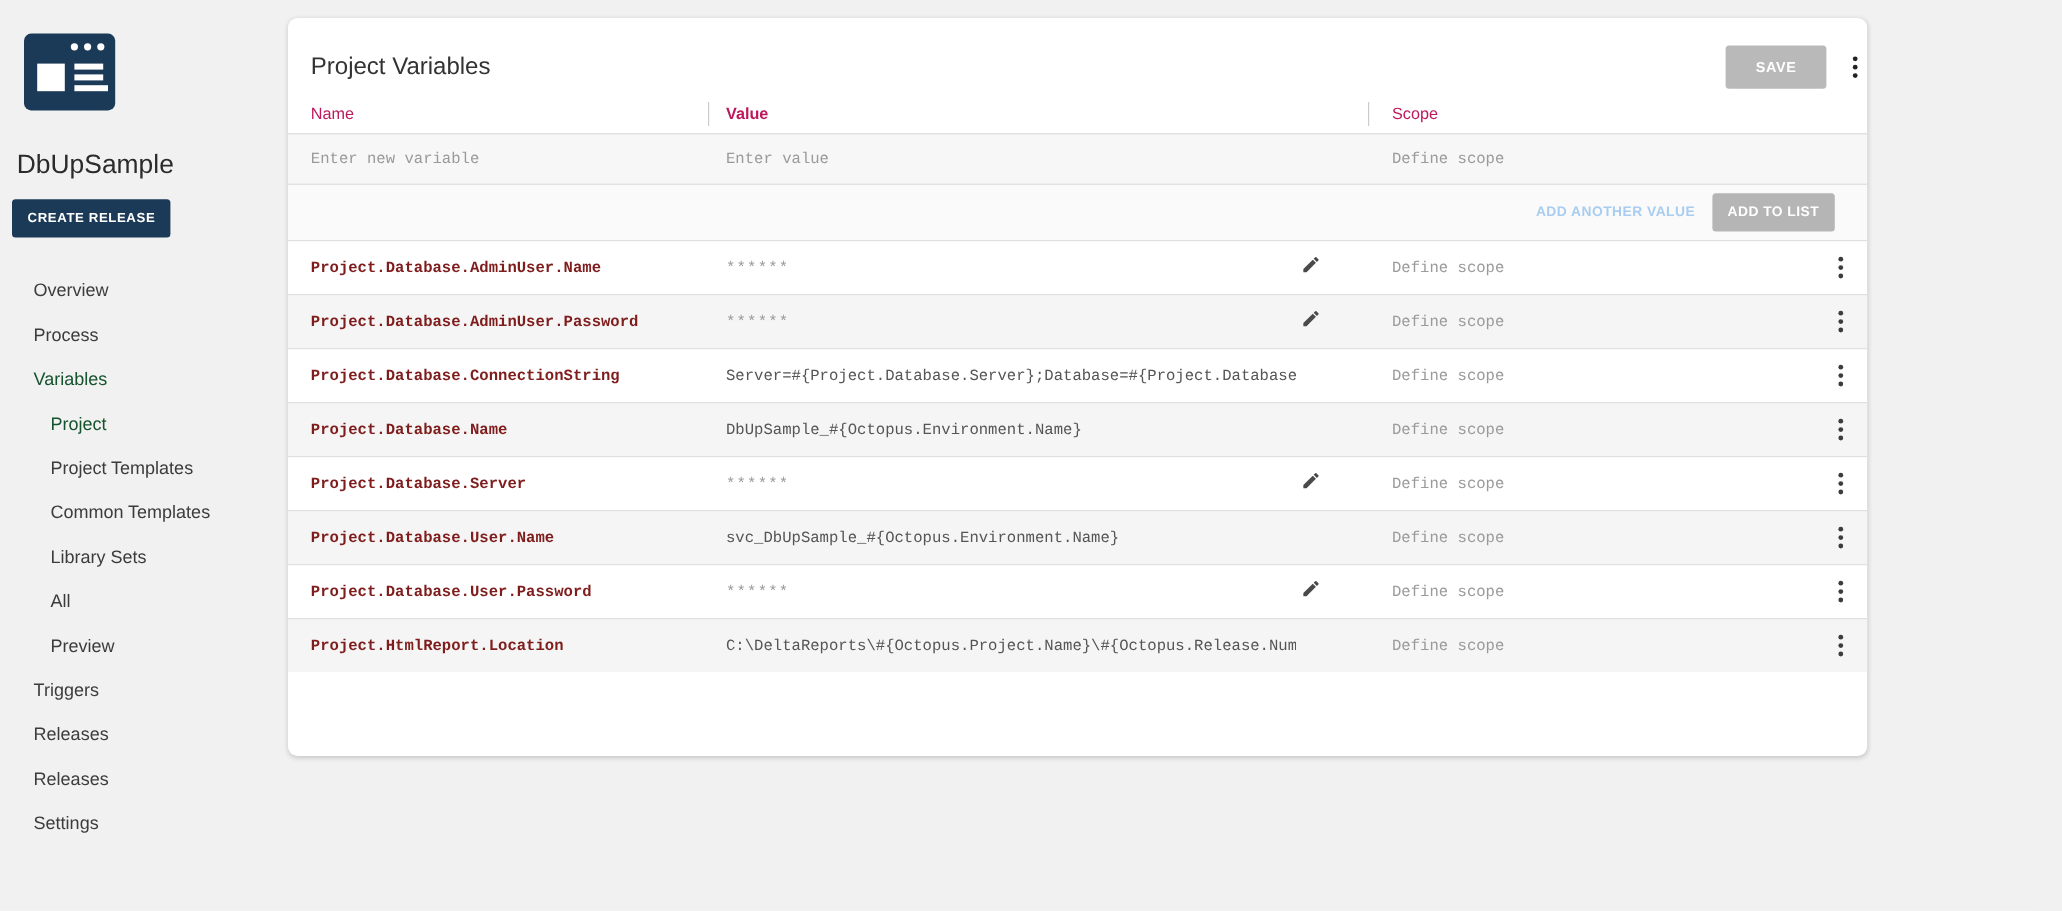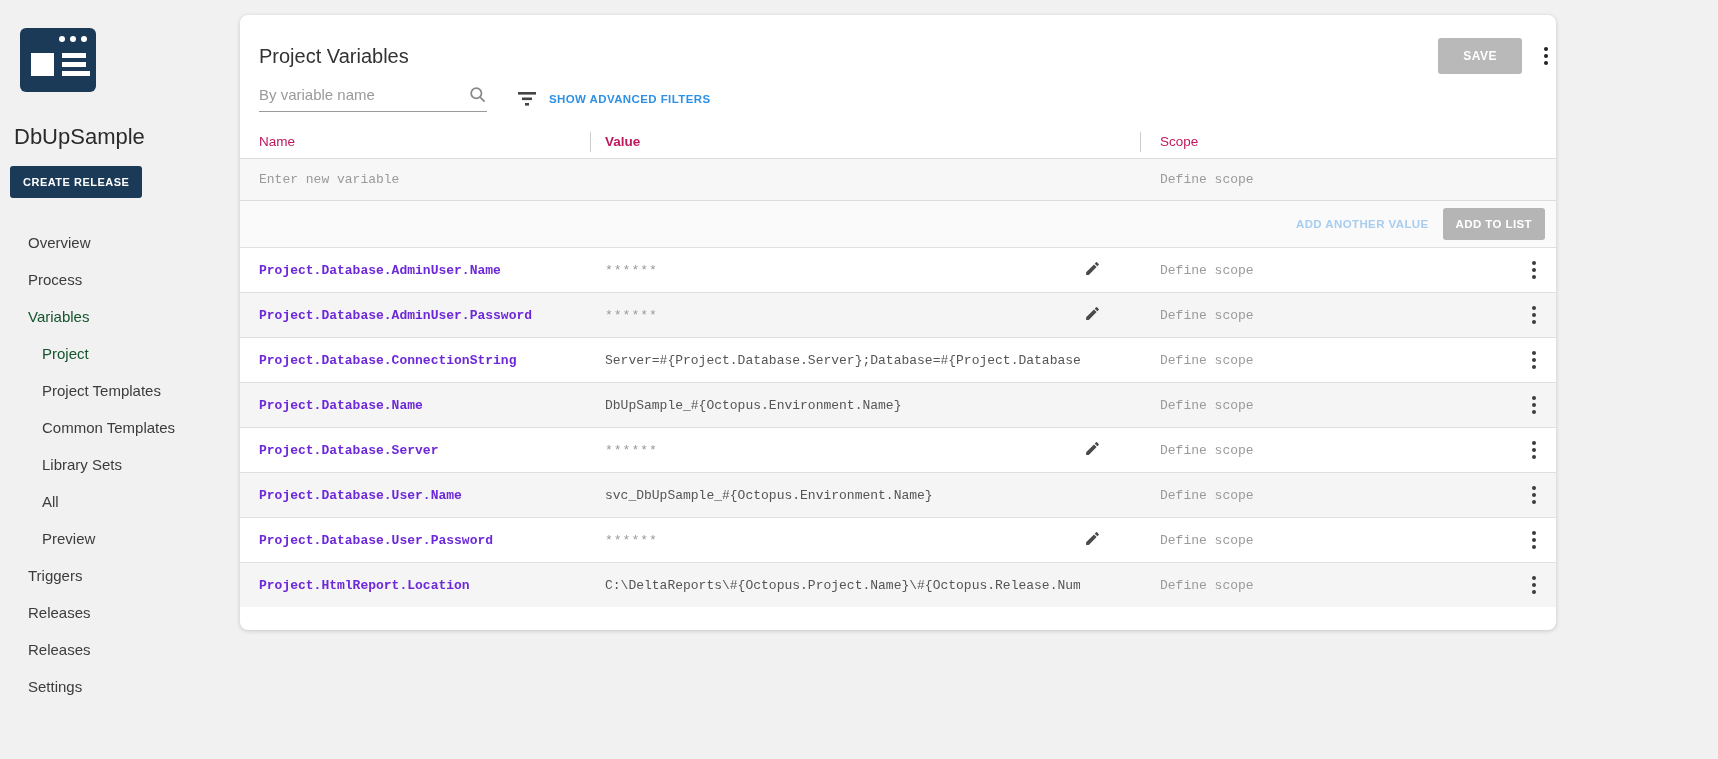--- a/index.html
+++ b/index.html
@@ -91,33 +91,33 @@
 
   .new-var-row { height:42px; background:#f7f7f7; border-top:1px solid #ddd; }
   .placeholder { color:#9a9a9a; }
   .cell-name { padding-left:19px; white-space:nowrap; overflow:hidden; }
   .cell-value { padding-left:15px; white-space:nowrap; overflow:hidden; grid-column:2 / span 2; }
   .cell-scope { padding-left:20px; white-space:nowrap; grid-column:4 / span 2; }
 
   .action-row {
     height:47px; background:#fafafa; border-top:1px solid #ddd;
     display:flex; justify-content:flex-end; align-items:center; gap:14px;
-    padding-right:11px;
+    padding-right:27px;
   }
   .add-another { color:#a8cdf0; font-size:11.5px; font-weight:bold; letter-spacing:.4px; cursor:default; }
   .add-to-list {
     background:#b5b5b5; color:#fff; border:none; border-radius:3px;
     font-size:11.5px; font-weight:bold; letter-spacing:.4px;
     padding:10px 13px; cursor:default;
     font-family:"Liberation Sans", sans-serif;
   }
 
   .var-row { height:45px; border-top:1px solid #e0e0e0; background:#fff; }
   .var-row.alt { background:#f5f5f5; }
-  .var-row .cell-name { font-weight:bold; color:#6d28d9; }
+  .var-row .cell-name { font-weight:bold; color:#7f1d1d; }
   .var-row .cell-value { color:#555; grid-column:2; }
   .var-row.sensitive .cell-value { color:#999; letter-spacing:1px; }
   .var-row .cell-edit { justify-self:start; visibility:hidden; cursor:pointer; padding:4px; }
   .var-row.sensitive .cell-edit { visibility:visible; }
   .var-row .cell-scope { grid-column:4; color:#9a9a9a; }
   .var-row .cell-kebab { justify-self:center; }
 </style>
 </head>
 <body>
 
@@ -202,44 +202,30 @@
     <div class="header-actions">
       <button class="save-btn">SAVE</button>
       <div class="kebab">
           <i></i>
           <i></i>
           <i></i>
         </div>
     </div>
   </div>
 
-  <div class="filter-row">
-    <div class="search-box">
-      <span class="search-placeholder">By variable name</span>
-      <svg width="19" height="19" viewBox="0 0 24 24" fill="none" stroke="#888" stroke-width="2.2">
-        <circle cx="10.5" cy="10.5" r="6.5"></circle>
-          <line x1="15.5" y1="15.5" x2="21" y2="21"></line>
-      </svg>
-    </div>
-    <svg class="filter-glyph" width="20" height="16" viewBox="0 0 20 16" fill="#444">
-      <rect x="1" y="1" width="18" height="2.6"></rect>
-        <rect x="5" y="6.5" width="10" height="2.6"></rect>
-        <rect x="8" y="12" width="4" height="2.6"></rect>
-    </svg>
-    <span class="advanced-filters">SHOW ADVANCED FILTERS</span>
-  </div>
 
   <div class="grid-cols table-header">
     <div class="th">Name</div>
     <div class="th th-value with-divider">Value</div>
     <div class="th th-scope with-divider">Scope</div>
   </div>
 
   <div class="grid-cols new-var-row">
     <div class="cell-name mono placeholder">Enter new variable</div>
+    <div class="cell-value mono placeholder">Enter value</div>
     <div class="cell-scope mono placeholder">Define scope</div>
   </div>
 
   <div class="action-row">
     <span class="add-another">ADD ANOTHER VALUE</span>
     <button class="add-to-list">ADD TO LIST</button>
   </div>
 
     <div class="grid-cols var-row sensitive">
       <div class="cell-name mono">Project.Database.AdminUser.Name</div>

